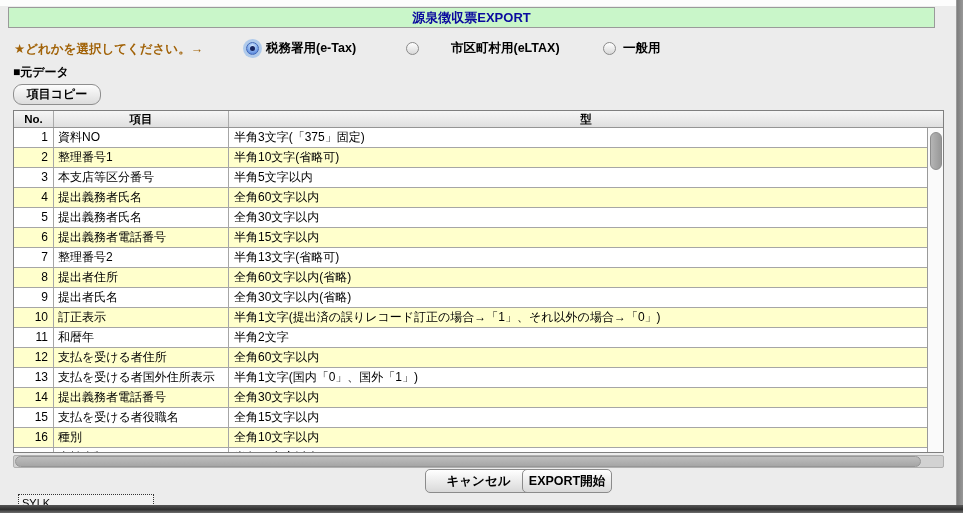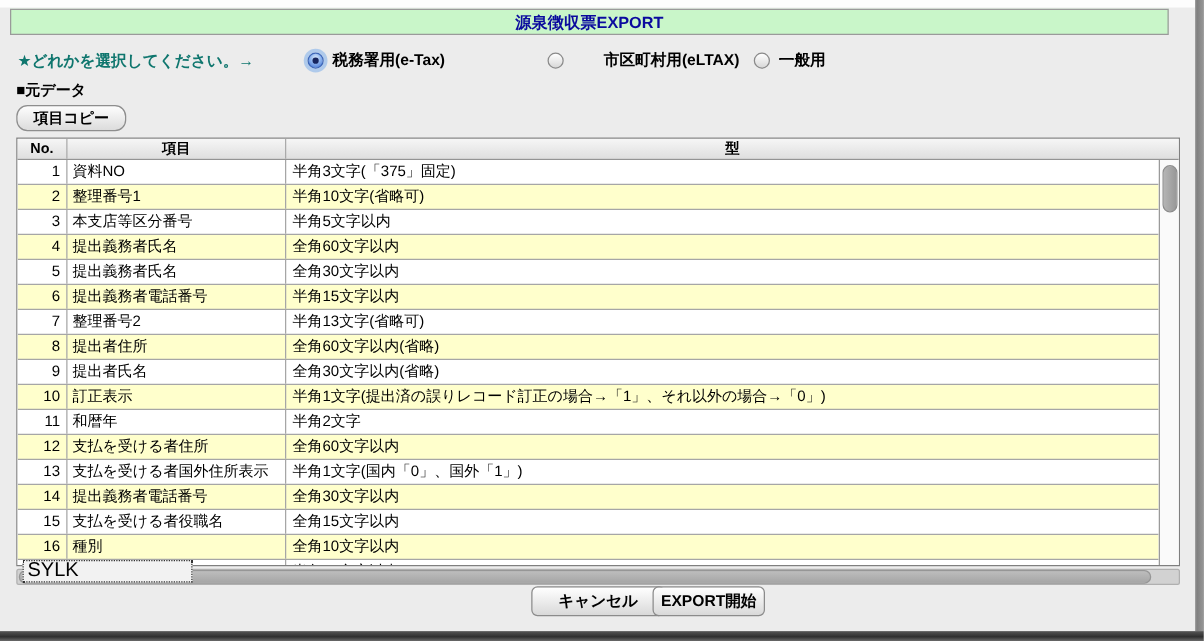--- a/index.html
+++ b/index.html
@@ -18,21 +18,21 @@
   .titlebar {
     position:absolute; left:8px; top:7px; width:927px; height:21px;
     background:var(--title-bg,#c9f6c9);
     border:1px solid #9a9a9a;
     color:var(--title-text,#0a0a9e);
     font-size:13px; font-weight:bold;
     text-align:center; line-height:19px;
   }
   .select-label {
     position:absolute; left:14px; top:41px;
-    font-size:12.5px; font-weight:bold; color:#0f766e;
+    font-size:12.5px; font-weight:bold; color:#a16207;
   }
   .radio-opt {
     position:absolute; top:39px; height:18px;
     display:flex; align-items:center; gap:7px; cursor:default;
   }
   .radio-opt .lbl { font-size:12.5px; font-weight:bold; color:#000; }
   .radio {
     width:13px; height:13px; border-radius:50%;
     background:linear-gradient(#ffffff,#d8d8d8);
     border:1px solid #8a8a8a;
@@ -94,23 +94,23 @@
   .hscroll {
     position:absolute; left:13px; top:455px; width:931px; height:13px;
     background:#d2d2d2; border:1px solid #b0b0b0; border-radius:2px;
   }
   .hthumb {
     position:absolute; left:1px; top:0px; width:906px; height:11px;
     border-radius:6px; background:linear-gradient(#bdbdbd,#a6a6a6);
     border:1px solid #969696;
   }
   .sylk-field {
-    position:absolute; left:18px; top:448px; width:136px; height:18px;
+    position:absolute; left:18px; top:494px; width:136px; height:18px;
     border:1px dotted #333; background:#f2f2f2;
-    font-size:16px; line-height:16px; padding-left:3px; color:#000;
+    font-size:11px; line-height:16px; padding-left:3px; color:#000;
   }
   .btn {
     position:absolute; top:469px; height:24px;
     border:1px solid #8b8b8b; border-radius:5px;
     background:linear-gradient(#ffffff,#d9d9d9);
     font-family:inherit; font-size:12.5px; font-weight:bold; color:#000;
   }
   .btn-cancel { left:425px; width:107px; }
   .btn-export { left:522px; width:90px; }
   .bottom-edge {
@@ -131,21 +131,21 @@
   <div class="titlebar">
     <span>源泉徴収票EXPORT</span>
   </div>
 
   <div class="select-label">★どれかを選択してください。→</div>
 
   <div class="radio-opt" style="left:246px;">
     <span class="radio selected"></span>
     <span class="lbl">税務署用(e-Tax)</span>
   </div>
-  <div class="radio-opt" style="left:438px;gap:32px;">
+  <div class="radio-opt" style="left:406px;gap:32px;">
     <span class="radio"></span>
     <span class="lbl">市区町村用(eLTAX)</span>
   </div>
   <div class="radio-opt" style="left:603px;">
     <span class="radio"></span>
     <span class="lbl">一般用</span>
   </div>
 
   <div class="section-label">■元データ</div>
 

